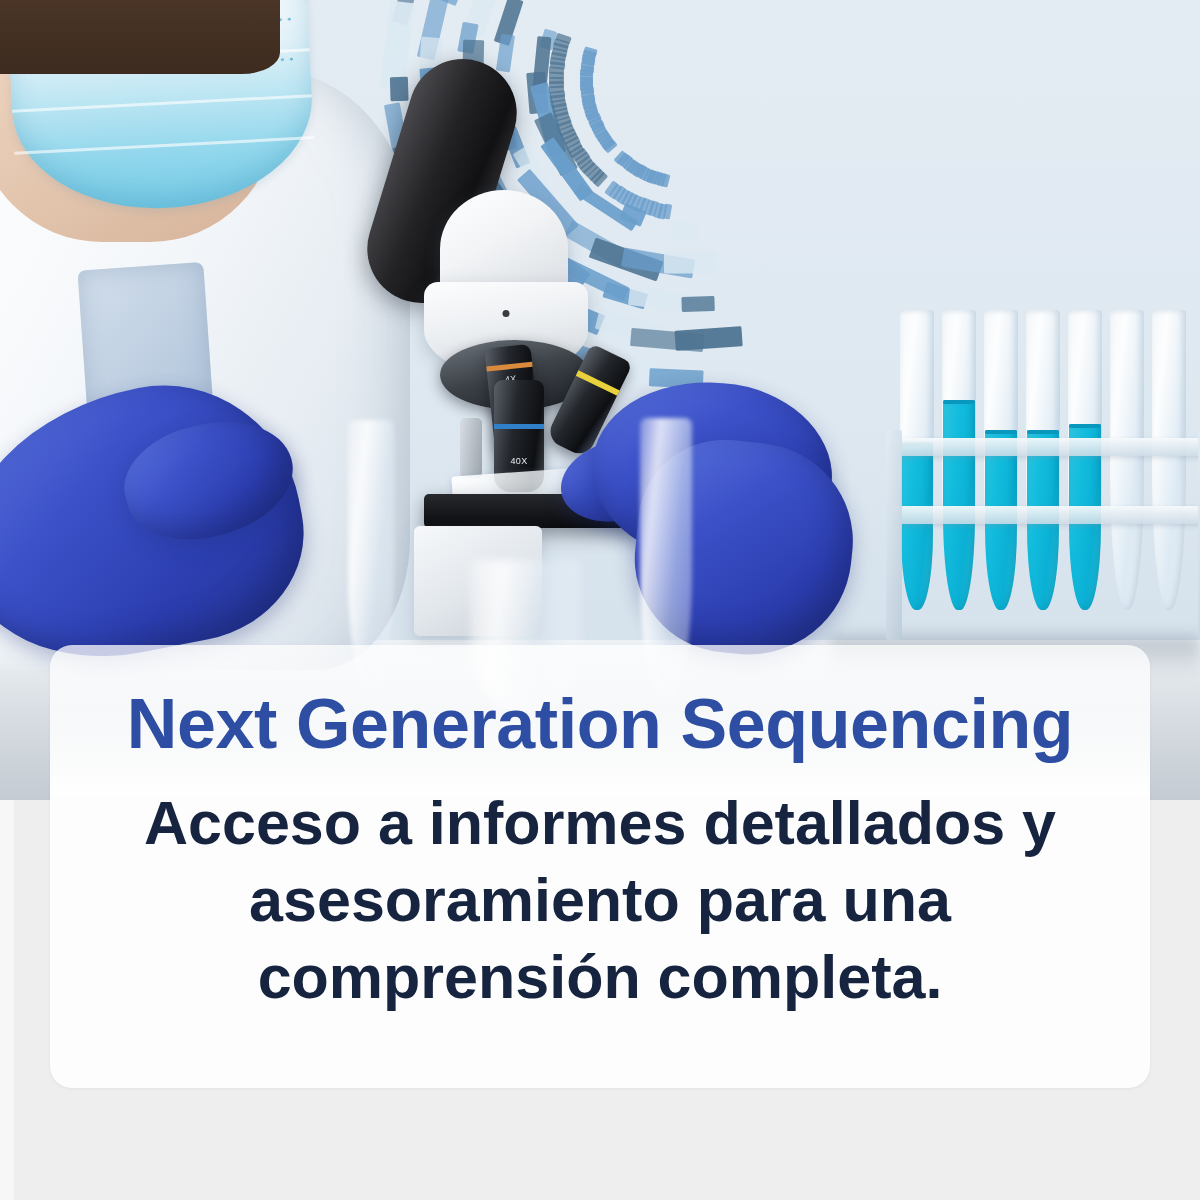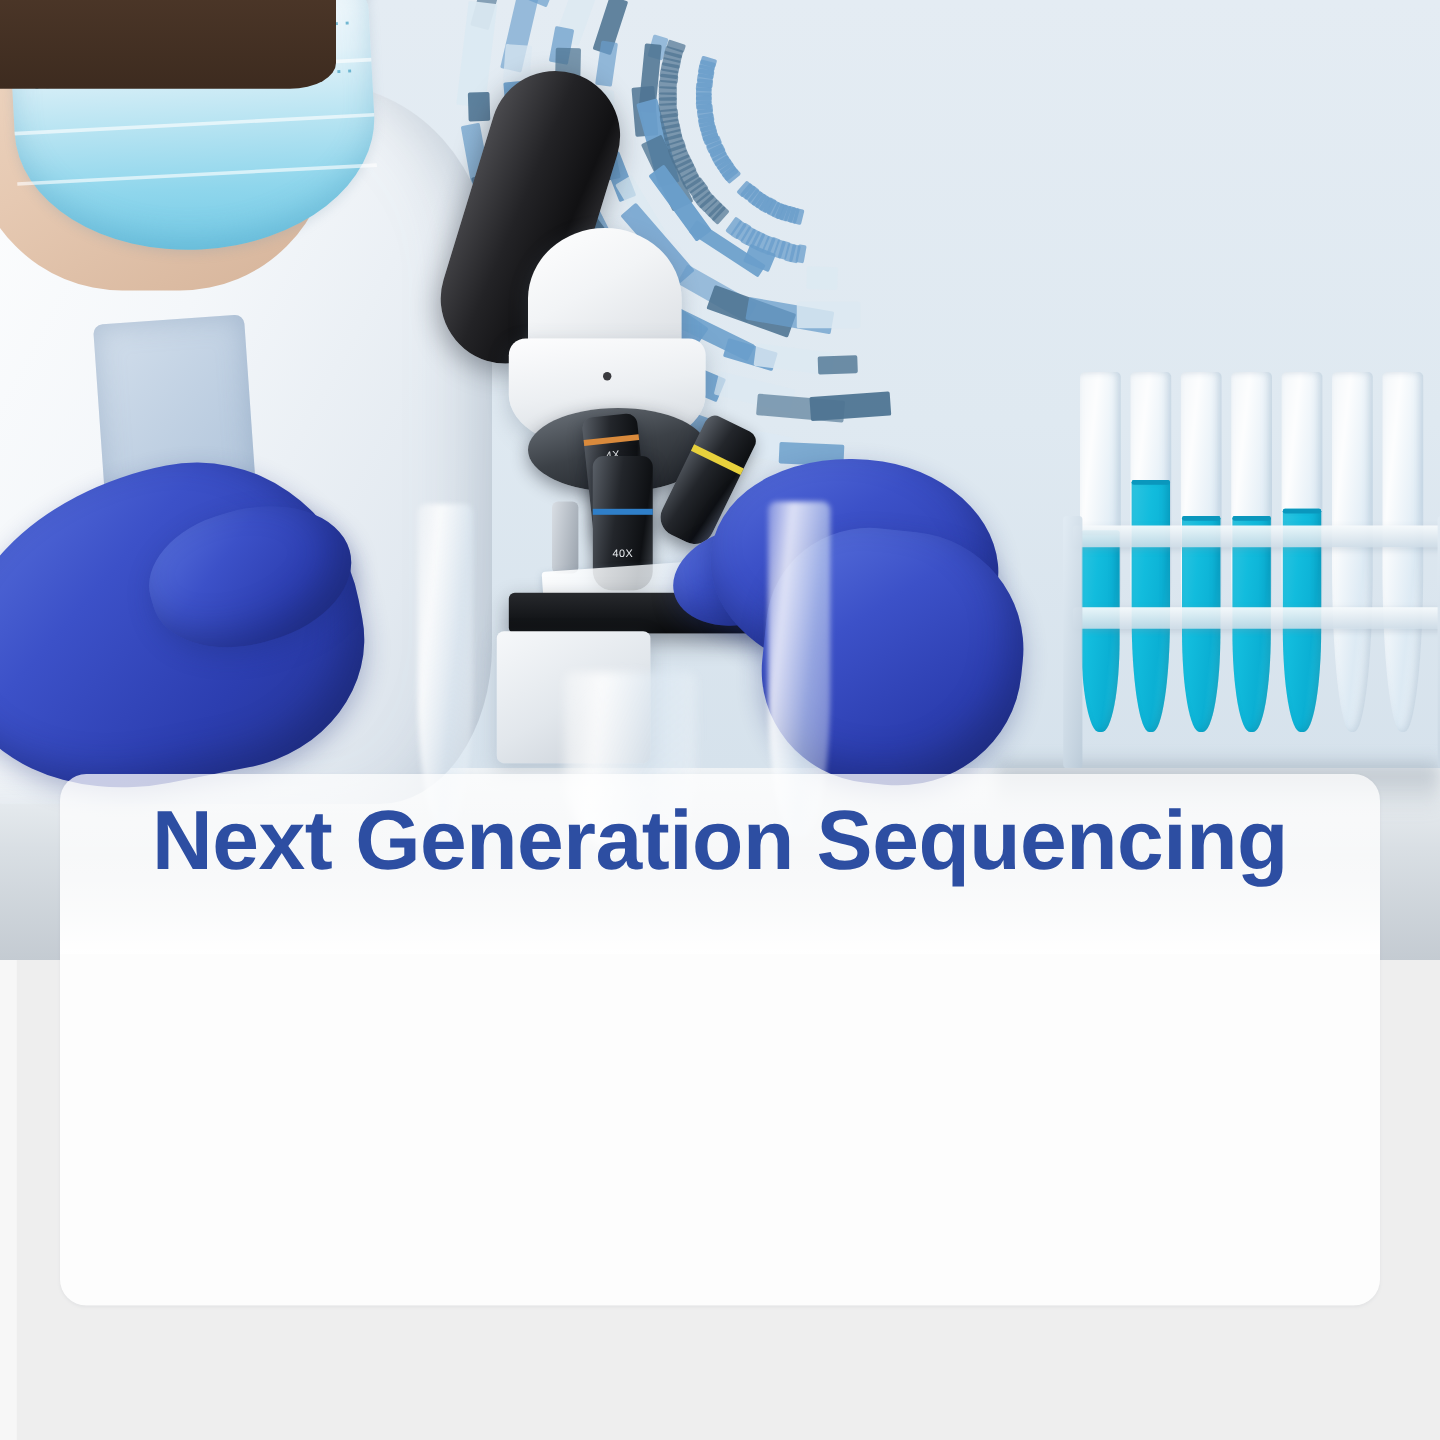--- a/index.html
+++ b/index.html
@@ -262,21 +262,21 @@
       rgba(255,255,255,.93) 82%,
       rgba(255,255,255,1) 100%);
   }
   .card-solid {
     position:absolute; left:0; top:150px; width:100%; height:293px;
     background:#fdfdfd;
   }
   .card-inner {
     position:absolute; left:0; top:0; width:100%; height:100%;
     display:flex; flex-direction:column; align-items:center;
-    padding-top:20px;
+    padding-top:44px;
   }
   .title {
     font-family:"Liberation Sans Narrow","Liberation Sans", sans-serif;
     font-weight:bold;
     font-size:70px;
     line-height:1.0;
     letter-spacing:-.4px;
     color:#2d4ea2;
     white-space:nowrap;
     transform:scaleX(1.0);
@@ -529,16 +529,21 @@
     <div class="fg-tube fgt1"></div>
     <div class="fg-tube fgt2"></div>
     <div class="fg-tube fgt3"></div>
   </div>
 
   <div class="card">
     <div class="card-glass"></div>
     <div class="card-solid"></div>
     <div class="card-inner">
       <div class="title">Next Generation Sequencing</div>
+      <div class="subtitle">
+        <span>Acceso a informes detallados y</span>
+        <span>asesoramiento para una</span>
+        <span>comprensión completa.</span>
+      </div>
     </div>
   </div>
 
 </div>
 
 </body></html>

